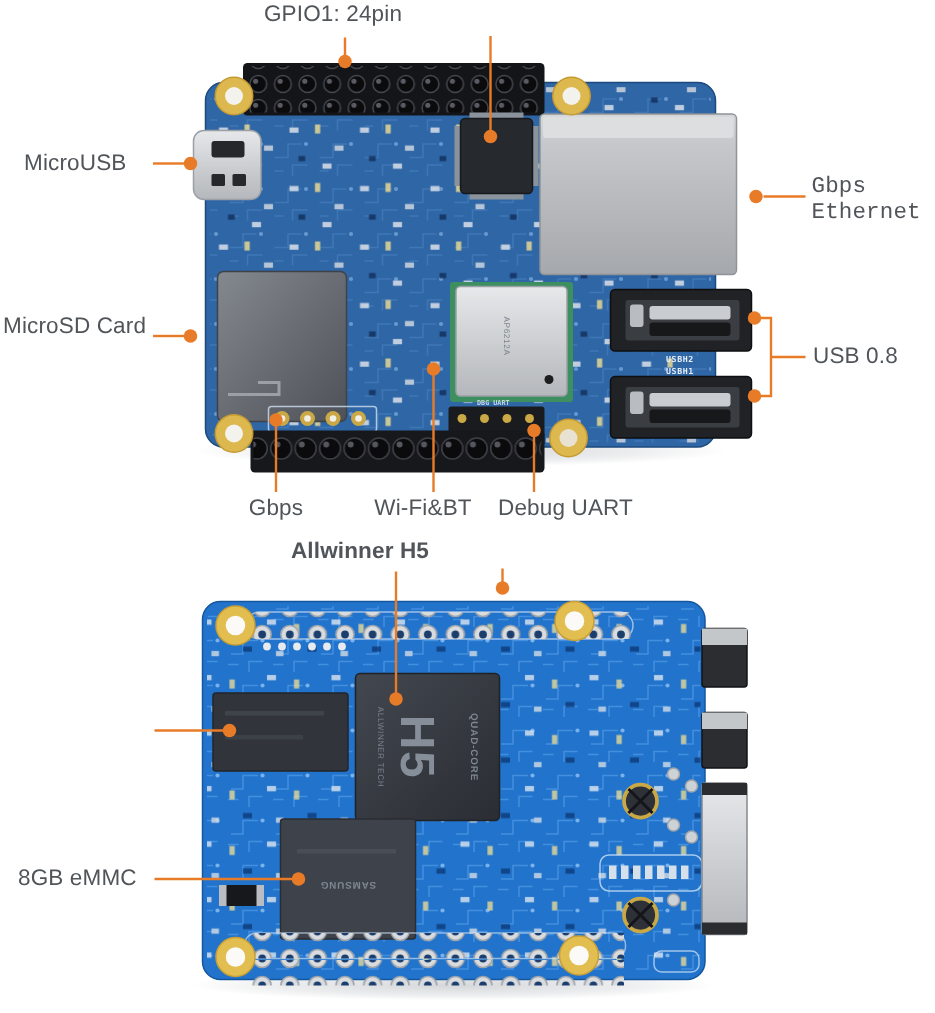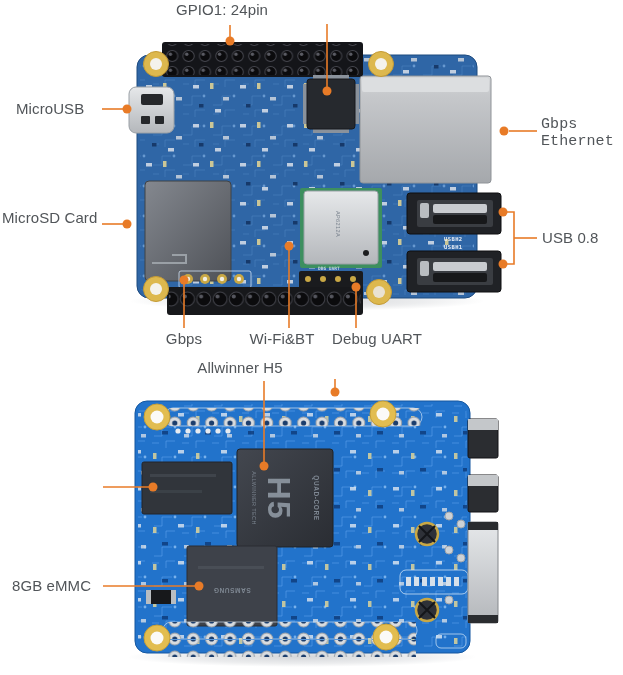--- a/index.html
+++ b/index.html
@@ -376,16 +376,16 @@
 
 <div class="label center" style="left:157px;top:2px;width:130px;">GPIO1: 24pin</div>
 <div class="label right" style="left:16px;top:101px;width:82px;">MicroUSB</div>
 <div class="label" style="left:541px;top:117px;width:72px;font-family:Liberation Mono, monospace;">Gbps
 Ethernet</div>
 <div class="label right" style="left:2px;top:210px;width:96px;">MicroSD Card</div>
 <div class="label" style="left:542px;top:230px;width:70px;">USB 0.8</div>
 <div class="label center" style="left:142px;top:331px;width:84px;">Gbps</div>
 <div class="label center" style="left:312px;top:331px;width:130px;">Debug UART</div>
 <div class="label center" style="left:228px;top:331px;width:108px;">Wi-Fi&amp;BT</div>
-<div class="label center" style="left:184px;top:360px;width:112px;">Allwinner H5</div>
+<div class="label center" style="left:184px;top:360px;width:112px;font-weight:bold;">Allwinner H5</div>
 <div class="label right" style="left:12px;top:578px;width:86px;">8GB eMMC</div>
 
 </div>
 
 </body></html>

